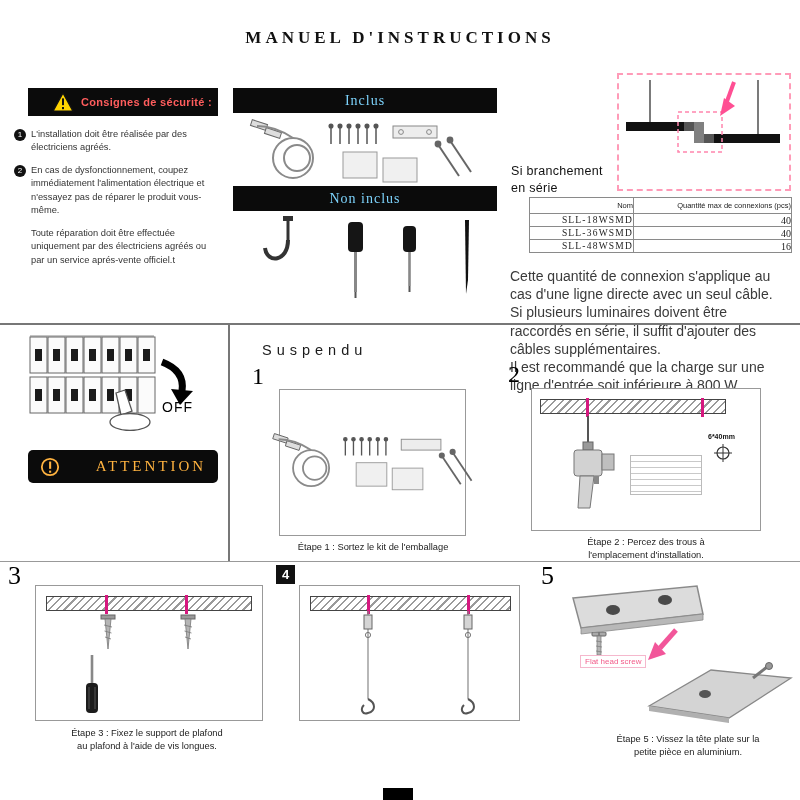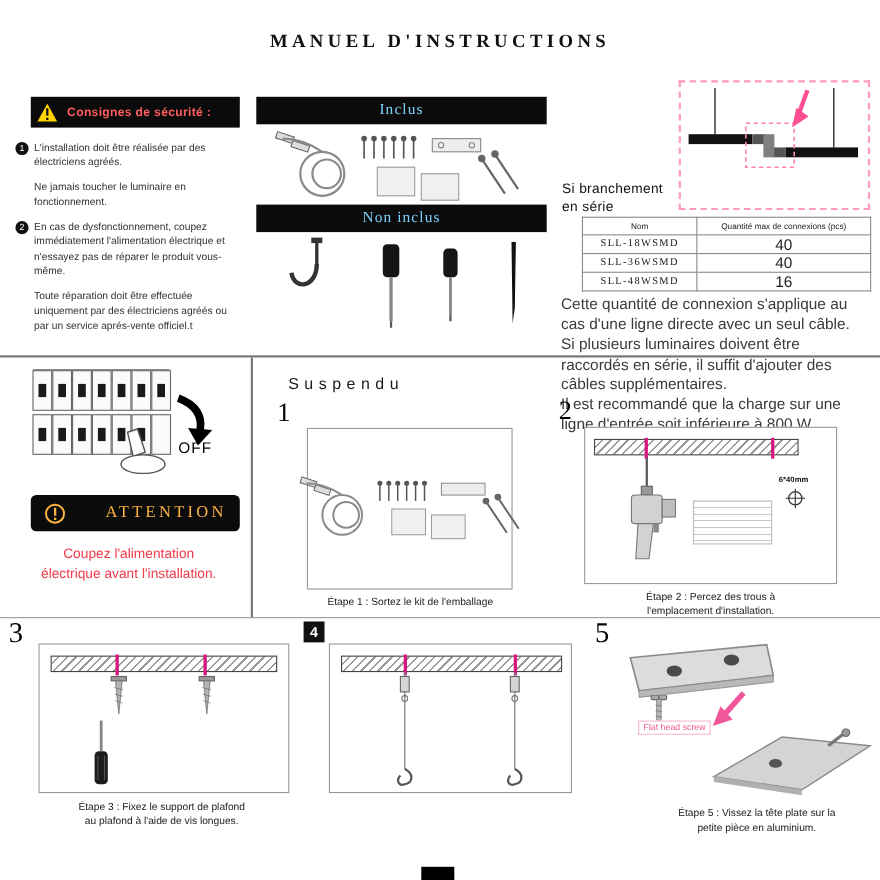--- a/index.html
+++ b/index.html
@@ -13,34 +13,34 @@
            font-size:17px; letter-spacing:4px; color:#111; font-weight:600; }
 
   .hr { background:#777; }
 
   
   .banner { background:#0b0b0b; display:flex; align-items:center; justify-content:center; }
   .banner-txt { color:#7dd3fc; font-family:"Liberation Serif", serif; font-size:14px; letter-spacing:1px; }
 
   
   .safety-banner { top:88px; left:28px; width:190px; height:28px; background:#0b0b0b;
-                   display:flex; align-items:center; gap:7px; padding-left:4px; }
+                   display:flex; align-items:center; gap:7px; padding-left:24px; }
   .safety-banner-txt { color:#ff5d5d; font-size:11px; font-weight:bold; letter-spacing:0.3px; }
   .safety-list { top:128px; left:14px; width:206px; display:flex; flex-direction:column; gap:9px; }
   .s-item { display:flex; gap:5px; font-size:9.3px; line-height:1.45; color:#333; }
   .s-item.noicon { padding-left:17px; }
   .numcirc { flex:0 0 12px; width:12px; height:12px; border-radius:50%; background:#111; color:#fff;
              font-size:8px; display:inline-flex; align-items:center; justify-content:center; margin-top:1px; }
 
   
   .serie-heading { top:163px; left:511px; width:106px; font-size:12.5px; color:#111; line-height:1.35; letter-spacing:0.3px; }
   .conn-table { top:197px; left:529px; width:262px; border-collapse:collapse; table-layout:fixed; }
-  .conn-table th, .conn-table td { border:1px solid #8a8a8a; text-align:center; }
+  .conn-table th, .conn-table td { border:1px solid #8a8a8a; text-align:right; }
   .conn-table th { font-size:7.5px; font-weight:normal; color:#222; height:16px; }
-  .conn-table td { height:13px; font-size:14px; }
+  .conn-table td { height:13px; font-size:10px;font-family:Liberation Serif, serif; }
   .conn-table td.nom { font-family:Liberation Serif, serif; font-size:9.5px; letter-spacing:1.2px; }
   .col-nom { width:104px; } .col-qty { width:158px; }
   .serie-note { top:267px; left:510px; width:264px; font-size:14px; color:#3a3a3a; line-height:1.3; }
 
   .pink-dash-box { top:73px; left:617px; width:174px; height:118px; border:2px dashed #ff9bb8; }
 
   
   .off-label { top:399px; left:162px; font-size:14px; letter-spacing:1px; color:#000; }
   .attention-banner { top:450px; left:28px; width:190px; height:33px; background:#0b0b0b; border-radius:5px;
                       display:flex; align-items:center; justify-content:center; gap:8px; }
@@ -84,23 +84,20 @@
       <rect x="10.9" y="7" width="2.2" height="7.5" fill="#111"></rect>
       <rect x="10.9" y="16.5" width="2.2" height="2.4" fill="#111"></rect>
     </svg>
     <span class="safety-banner-txt">Consignes de sécurité :</span>
   </div>
 
   <div class="abs safety-list">
     <div class="s-item">
       <span class="numcirc">1</span>
       <span class="s-txt">L'installation doit être réalisée par des électriciens agréés.</span>
-    </div>
-    <div class="s-item noicon">
-      <span class="s-txt">Ne jamais toucher le luminaire en fonctionnement.</span>
     </div>
     <div class="s-item">
       <span class="numcirc">2</span>
       <span class="s-txt">En cas de dysfonctionnement, coupez immédiatement l'alimentation électrique et n'essayez pas de réparer le produit vous-même.</span>
     </div>
     <div class="s-item noicon">
       <span class="s-txt">Toute réparation doit être effectuée uniquement par des électriciens agréés ou par un service aprés-vente officiel.t</span>
     </div>
   </div>
 
@@ -263,22 +260,20 @@
 
   <div class="abs attention-banner">
     <svg width="20" height="20" viewBox="0 0 22 22">
       <circle cx="11" cy="11" r="9" fill="none" stroke="#ffb340" stroke-width="2"></circle>
       <rect x="10" y="5" width="2.3" height="8" fill="#ffb340"></rect>
       <rect x="10" y="15" width="2.3" height="2.3" fill="#ffb340"></rect>
     </svg>
     <span class="attention-txt">ATTENTION</span>
   </div>
 
-  <div class="abs red-warning preline">Coupez l'alimentation
-électrique avant l'installation.</div>
 
   <div class="abs suspendu-heading">Suspendu</div>
 
   <div class="abs step-num" style="top:363px;left:252px">1</div>
   <div class="abs step-box" style="top:389px;left:279px;width:187px;height:147px">
     <svg style="position:absolute;top:30px;left:-14px" width="220" height="80" viewBox="0 0 244 70">
       <g stroke="#666" fill="#ddd" stroke-width="1">
         <rect x="8" y="8" width="16" height="6" transform="rotate(18 16 11)"></rect>
         <rect x="22" y="16" width="16" height="6" transform="rotate(18 30 19)"></rect>
       </g>

